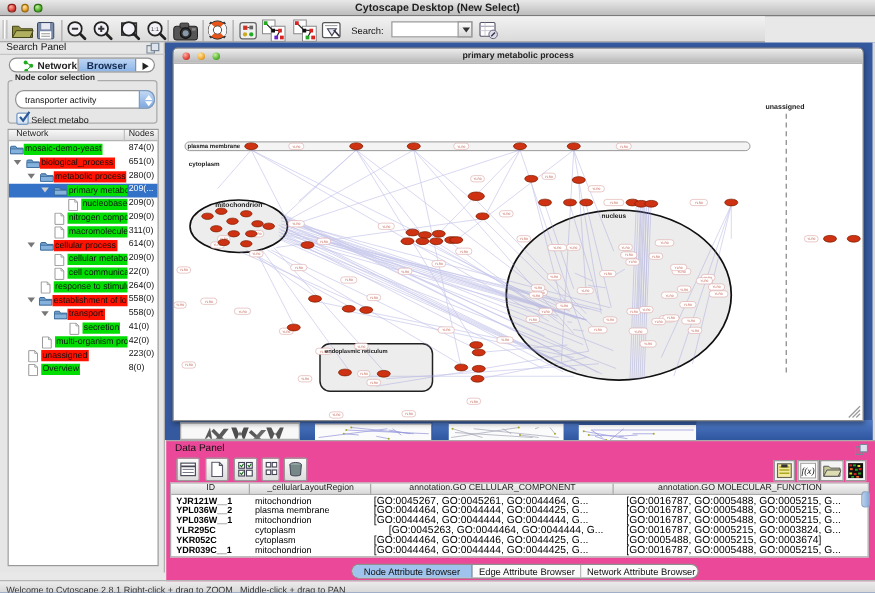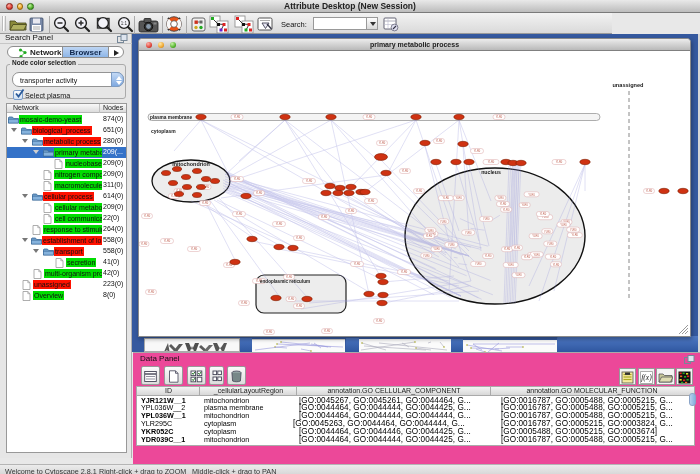--- a/index.html
+++ b/index.html
@@ -4,21 +4,21 @@
 body { width:700px; height:474px; font-family:"Liberation Sans",sans-serif; overflow:hidden; position:relative; background:#e8e8e8; }
 .abs { position:absolute; }
 .tl { width:6.5px; height:6.5px; border-radius:50%; display:inline-block; }
 .sep { width:1px; background:#aaa; height:18px; position:absolute; top:3px; }
 </style></head><body>
 
 <div class="abs" style="left:0;top:0;width:700px;height:13px;background:linear-gradient(#e9e9e9,#bcbcbc);border-bottom:1px solid #7a7a7a">
   <span class="tl abs" style="left:6px;top:3px;background:radial-gradient(circle at 35% 30%,#ffb0a6,#e0443a 60%,#9a1f14);border:0.5px solid #8a2018"></span>
   <span class="tl abs" style="left:16.5px;top:3px;background:radial-gradient(circle at 35% 30%,#ffe9a8,#f0a830 60%,#a86a10);border:0.5px solid #96690f"></span>
   <span class="tl abs" style="left:27px;top:3px;background:radial-gradient(circle at 35% 30%,#c6f2a8,#57b62e 60%,#2a7a12);border:0.5px solid #2c6e14"></span>
-  <div style="text-align:center;font-size:8.5px;font-weight:bold;color:#222;line-height:12px">Attribute Desktop (New Session)</div>
+  <div style="text-align:center;font-size:8.5px;font-weight:bold;color:#222;line-height:12px">Cytoscape Desktop (New Select)</div>
 </div>
 
 <div class="abs" style="left:0;top:13px;width:612px;height:21px;background:linear-gradient(#f2f2f2,#dadada);border-bottom:1px solid #9a9a9a">
   <div class="abs" style="left:2px;top:3px;width:1px;height:15px;border-left:1px solid #bbb;border-right:1px solid #fff"></div>
   <div class="abs" style="left:4.5px;top:3px;width:1px;height:15px;border-left:1px solid #bbb"></div>
   <span class="abs" style="left:9px;top:4px"><svg width="18" height="16" viewBox="0 0 18 16">
         <path d="M1 4 L6 4 L8 6 L17 6 L17 13 L1 13 Z" fill="#8a8a3a" stroke="#44441a" stroke-width="0.8"></path>
         <path d="M1 13 L4 7.5 L17.6 7.5 L15 13 Z" fill="#b0b060" stroke="#44441a" stroke-width="0.8"></path>
       </svg></span>
   <span class="abs" style="left:29px;top:4px"><svg width="15" height="15" viewBox="0 0 15 15">
@@ -546,21 +546,21 @@
     <span class="abs" style="right:-1px;top:-1px;width:13px;height:15px;background:linear-gradient(#c3d9f5,#7fa9e0);border:1px solid #7d9cc4;border-radius:0 7px 7px 0">
       <span class="abs" style="left:3.5px;top:2.5px;width:0;height:0;border-left:3px solid transparent;border-right:3px solid transparent;border-bottom:4px solid #fff"></span>
       <span class="abs" style="left:3.5px;top:8px;width:0;height:0;border-left:3px solid transparent;border-right:3px solid transparent;border-top:4px solid #fff"></span>
     </span>
   </div>
 
   <span class="abs" style="left:13px;top:56px;width:10px;height:10px;background:linear-gradient(#fdfdfd,#cfe0f2);border:1px solid #7a9cc8;border-radius:2px"></span>
   <svg class="abs" style="left:14px;top:54px" width="11" height="11" viewBox="0 0 11 11">
       <path d="M2 5.5 L4.5 8.5 L9.5 1.5" fill="none" stroke="#2a5a9a" stroke-width="1.8"></path>
     </svg>
-  <span class="abs" style="left:25px;top:57px;font-size:7.2px;color:#111">Select plasma</span>
+  <span class="abs" style="left:25px;top:57px;font-size:7.2px;color:#111">Select metabo</span>
 
   <div class="abs" style="left:6px;top:69px;width:121px;height:350px;background:#fff;border:1px solid #999">
     <div class="abs" style="left:0;top:0;width:119px;height:9px;background:linear-gradient(#f8f8f8,#dcdcdc);border-bottom:1px solid #b5b5b5;font-size:7px;color:#222">
       <span class="abs" style="left:6px;top:0">Network</span>
       <span class="abs" style="left:96px;top:0">Nodes</span>
       <span class="abs" style="left:92px;top:0;width:1px;height:9px;background:#c0c0c0"></span>
     </div>
     <div class="abs" style="left:0;top:9.5px;width:119px;height:340px;overflow:hidden">
         <div style="position:absolute;left:0;top:0.0px;width:121px;height:11.0px;font-size:7px;white-space:nowrap">
           <span style="position:absolute;left:1px;top:1px"><svg width="11" height="9" viewBox="0 0 11 9" style="vertical-align:-1px">
@@ -785,52 +785,57 @@
       <span class="abs" style="left:353px;top:0;width:1px;height:9px;background:#aaa"></span>
     </div>
     <div class="abs" style="left:0;top:9.5px;width:557px;height:49px;overflow:hidden">
         <div style="position:absolute;left:0;top:0.0px;width:556px;height:7.9px;font-size:7.6px;line-height:7.9px;white-space:nowrap">
           <span style="position:absolute;left:4px;font-weight:bold;font-size:7.2px">YJR121W__1</span>
           <span style="position:absolute;left:67px;font-size:7.2px">mitochondrion</span>
           <span style="position:absolute;left:162px;font-size:8.2px;letter-spacing:0.05px">[GO:0045267, GO:0045261, GO:0044464, G...</span>
           <span style="position:absolute;left:364px;font-size:8.2px;letter-spacing:0.05px">[GO:0016787, GO:0005488, GO:0005215, G...</span>
         </div>
         <div style="position:absolute;left:0;top:7.9px;width:556px;height:7.9px;font-size:7.6px;line-height:7.9px;white-space:nowrap">
-          <span style="position:absolute;left:4px;font-weight:normal;font-size:7.2px">YPL036W__2</span>
+          <span style="position:absolute;left:4px;font-weight:bold;font-size:7.2px">YPL036W__2</span>
           <span style="position:absolute;left:67px;font-size:7.2px">plasma membrane</span>
           <span style="position:absolute;left:162px;font-size:8.2px;letter-spacing:0.05px">[GO:0044464, GO:0044444, GO:0044425, G...</span>
           <span style="position:absolute;left:364px;font-size:8.2px;letter-spacing:0.05px">[GO:0016787, GO:0005488, GO:0005215, G...</span>
         </div>
         <div style="position:absolute;left:0;top:15.8px;width:556px;height:7.9px;font-size:7.6px;line-height:7.9px;white-space:nowrap">
           <span style="position:absolute;left:4px;font-weight:bold;font-size:7.2px">YPL036W__1</span>
           <span style="position:absolute;left:67px;font-size:7.2px">mitochondrion</span>
           <span style="position:absolute;left:162px;font-size:8.2px;letter-spacing:0.05px">[GO:0044464, GO:0044444, GO:0044444, G...</span>
           <span style="position:absolute;left:364px;font-size:8.2px;letter-spacing:0.05px">[GO:0016787, GO:0005488, GO:0005215, G...</span>
         </div>
         <div style="position:absolute;left:0;top:23.7px;width:556px;height:7.9px;font-size:7.6px;line-height:7.9px;white-space:nowrap">
-          <span style="position:absolute;left:4px;font-weight:normal;font-size:7.2px">YLR295C</span>
+          <span style="position:absolute;left:4px;font-weight:bold;font-size:7.2px">YLR295C</span>
           <span style="position:absolute;left:67px;font-size:7.2px">cytoplasm</span>
-          <span style="position:absolute;left:156px;font-size:8.2px;letter-spacing:0.05px">[GO:0045263, GO:0044464, GO:0044444, G...</span>
+          <span style="position:absolute;left:174px;font-size:8.2px;letter-spacing:0.05px">[GO:0045263, GO:0044464, GO:0044444, G...</span>
           <span style="position:absolute;left:364px;font-size:8.2px;letter-spacing:0.05px">[GO:0016787, GO:0005215, GO:0003824, G...</span>
         </div>
         <div style="position:absolute;left:0;top:31.6px;width:556px;height:7.9px;font-size:7.6px;line-height:7.9px;white-space:nowrap">
           <span style="position:absolute;left:4px;font-weight:bold;font-size:7.2px">YKR052C</span>
           <span style="position:absolute;left:67px;font-size:7.2px">cytoplasm</span>
           <span style="position:absolute;left:162px;font-size:8.2px;letter-spacing:0.05px">[GO:0044464, GO:0044446, GO:0044425, G...</span>
           <span style="position:absolute;left:364px;font-size:8.2px;letter-spacing:0.05px">[GO:0005488, GO:0005215, GO:0003674]</span>
         </div>
         <div style="position:absolute;left:0;top:39.5px;width:556px;height:7.9px;font-size:7.6px;line-height:7.9px;white-space:nowrap">
           <span style="position:absolute;left:4px;font-weight:bold;font-size:7.2px">YDR039C__1</span>
           <span style="position:absolute;left:67px;font-size:7.2px">mitochondrion</span>
           <span style="position:absolute;left:162px;font-size:8.2px;letter-spacing:0.05px">[GO:0044464, GO:0044444, GO:0044425, G...</span>
           <span style="position:absolute;left:364px;font-size:8.2px;letter-spacing:0.05px">[GO:0016787, GO:0005488, GO:0005215, G...</span>
         </div>
       </div>
   </div>
   <span class="abs" style="left:556px;top:40px;width:7px;height:13px;background:linear-gradient(90deg,#b9d0ee,#86aede);border:1px solid #8aa4c8;border-radius:3px"></span>
 
+  <div class="abs" style="left:148px;top:98px;width:278px;height:12px;background:#fafafa;border:1px solid #8e8e8e;border-radius:7px;overflow:hidden;font-size:7.5px;color:#111;text-align:center;line-height:11px">
+    <span class="abs" style="left:0;top:0;width:96px;height:12px;background:#9fc3ec;border-right:1px solid #8e8e8e;white-space:nowrap">Node Attribute Browser</span>
+    <span class="abs" style="left:97px;top:0;width:86px;height:12px;border-right:1px solid #bbb;white-space:nowrap">Edge Attribute Browser</span>
+    <span class="abs" style="left:184px;top:0;width:94px;height:12px;white-space:nowrap">Network Attribute Browser</span>
+  </div>
 </div>
 
 <div class="abs" style="left:0;top:464px;width:700px;height:10px;background:linear-gradient(#ececec,#d8d8d8);border-top:1px solid #b5b5b5">
   <span class="abs" style="left:5px;top:2px;font-size:7.2px;color:#333">Welcome to Cytoscape 2.8.1</span>
   <span class="abs" style="left:99px;top:2px;font-size:7.2px;color:#333">Right-click + drag to ZOOM</span>
   <span class="abs" style="left:192px;top:2px;font-size:7.2px;color:#333">Middle-click + drag to PAN</span>
 </div>
 
 </body></html>

